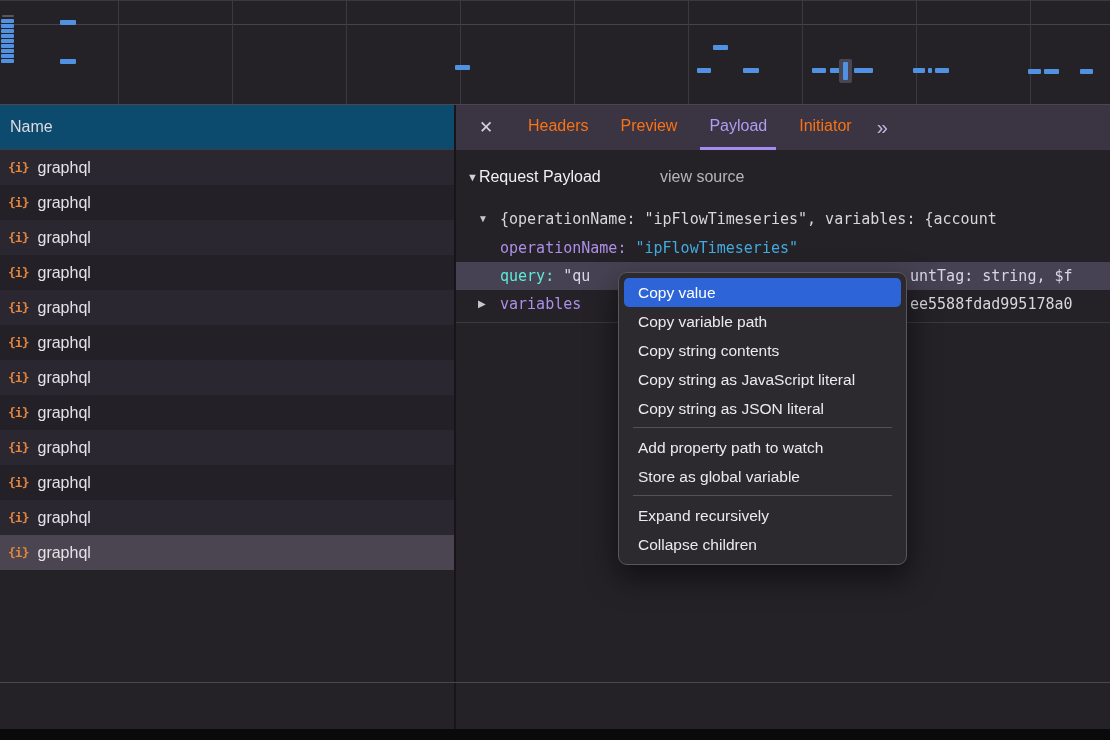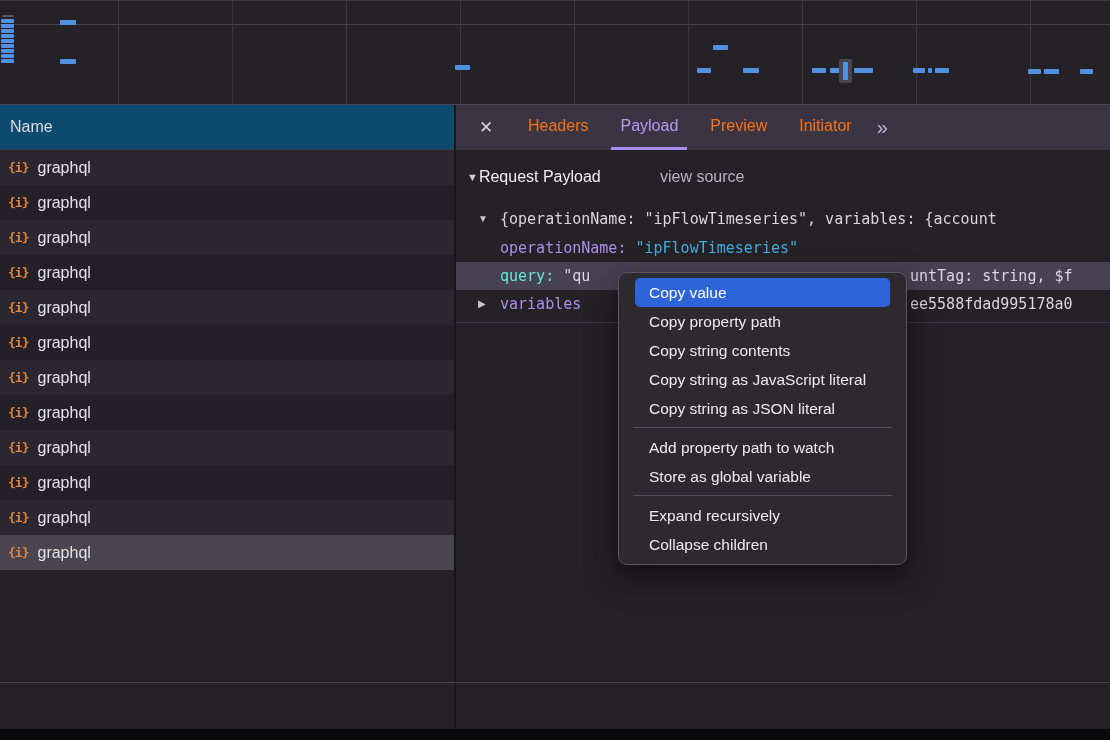--- a/index.html
+++ b/index.html
@@ -60,21 +60,21 @@
   .str{color:#42aade}
   .frag-right{position:absolute;left:454px;top:0;white-space:pre}
   .payload-border{position:absolute;left:0;top:172px;width:100%;height:1px;background:#3a3840}
   
   .footer-divider{position:absolute;left:0;top:682px;width:1110px;height:1px;background:#4a484e}
   .bottom-strip{position:absolute;left:0;top:729px;width:1110px;height:11px;background:#0a090b}
   
   .context-menu{position:absolute;left:618px;top:272px;width:289px;padding:5px 0;
     background:#2c2a2e;border:1px solid #59565e;border-radius:9px;box-sizing:border-box;
     box-shadow:0 12px 30px rgba(0,0,0,.55);z-index:10}
-  .menu-item{height:29px;line-height:29px;padding-left:14px;margin:0 16px;border-radius:5px;
+  .menu-item{height:29px;line-height:29px;padding-left:14px;margin:0 5px;border-radius:5px;
     font-size:15.5px;color:#eceaee;white-space:nowrap}
   .menu-item.highlighted{background:#2d65d9;color:#ffffff}
   .menu-sep{height:1px;background:#525058;margin:4px 14px 5px}
 </style>
 </head>
 <body>
 
 <div class="overview">
   <div class="lane-line"></div>
 <div class="gridline" style="left: 118px;"></div>
@@ -116,22 +116,22 @@
   </div>
 
 <div class="left-header">
   <span class="label">Name</span>
 </div>
 
 <div class="tabbar">
   <span class="close">✕</span>
   <div class="tab-list">
       <div class="tab">Headers</div>
+      <div class="tab">Preview</div>
       <div class="tab active">Payload</div>
-      <div class="tab">Preview</div>
       <div class="tab">Initiator</div>
     </div>
   <span class="overflow">»</span>
 </div>
 
 <div class="request-list">
     <div class="req-row">
       <div class="json-icon">{i}</div>
       <div class="req-label">graphql</div>
     </div>
@@ -199,21 +199,21 @@
   <div class="tree-row row-vars"><span class="expander">▶</span><span class="key">variables</span><span class="frag-right">ee5588fdad995178a0</span></div>
 
   <div class="payload-border"></div>
 </div>
 
 <div class="footer-divider"></div>
 <div class="bottom-strip"></div>
 
 <div class="context-menu">
     <div class="menu-item highlighted">Copy value</div>
-    <div class="menu-item">Copy property path</div>
+    <div class="menu-item">Copy variable path</div>
     <div class="menu-item">Copy string contents</div>
     <div class="menu-item">Copy string as JavaScript literal</div>
     <div class="menu-item">Copy string as JSON literal</div>
     <div class="menu-sep"></div>
     <div class="menu-item">Add property path to watch</div>
     <div class="menu-item">Store as global variable</div>
     <div class="menu-sep"></div>
     <div class="menu-item">Expand recursively</div>
     <div class="menu-item">Collapse children</div>
   </div>

